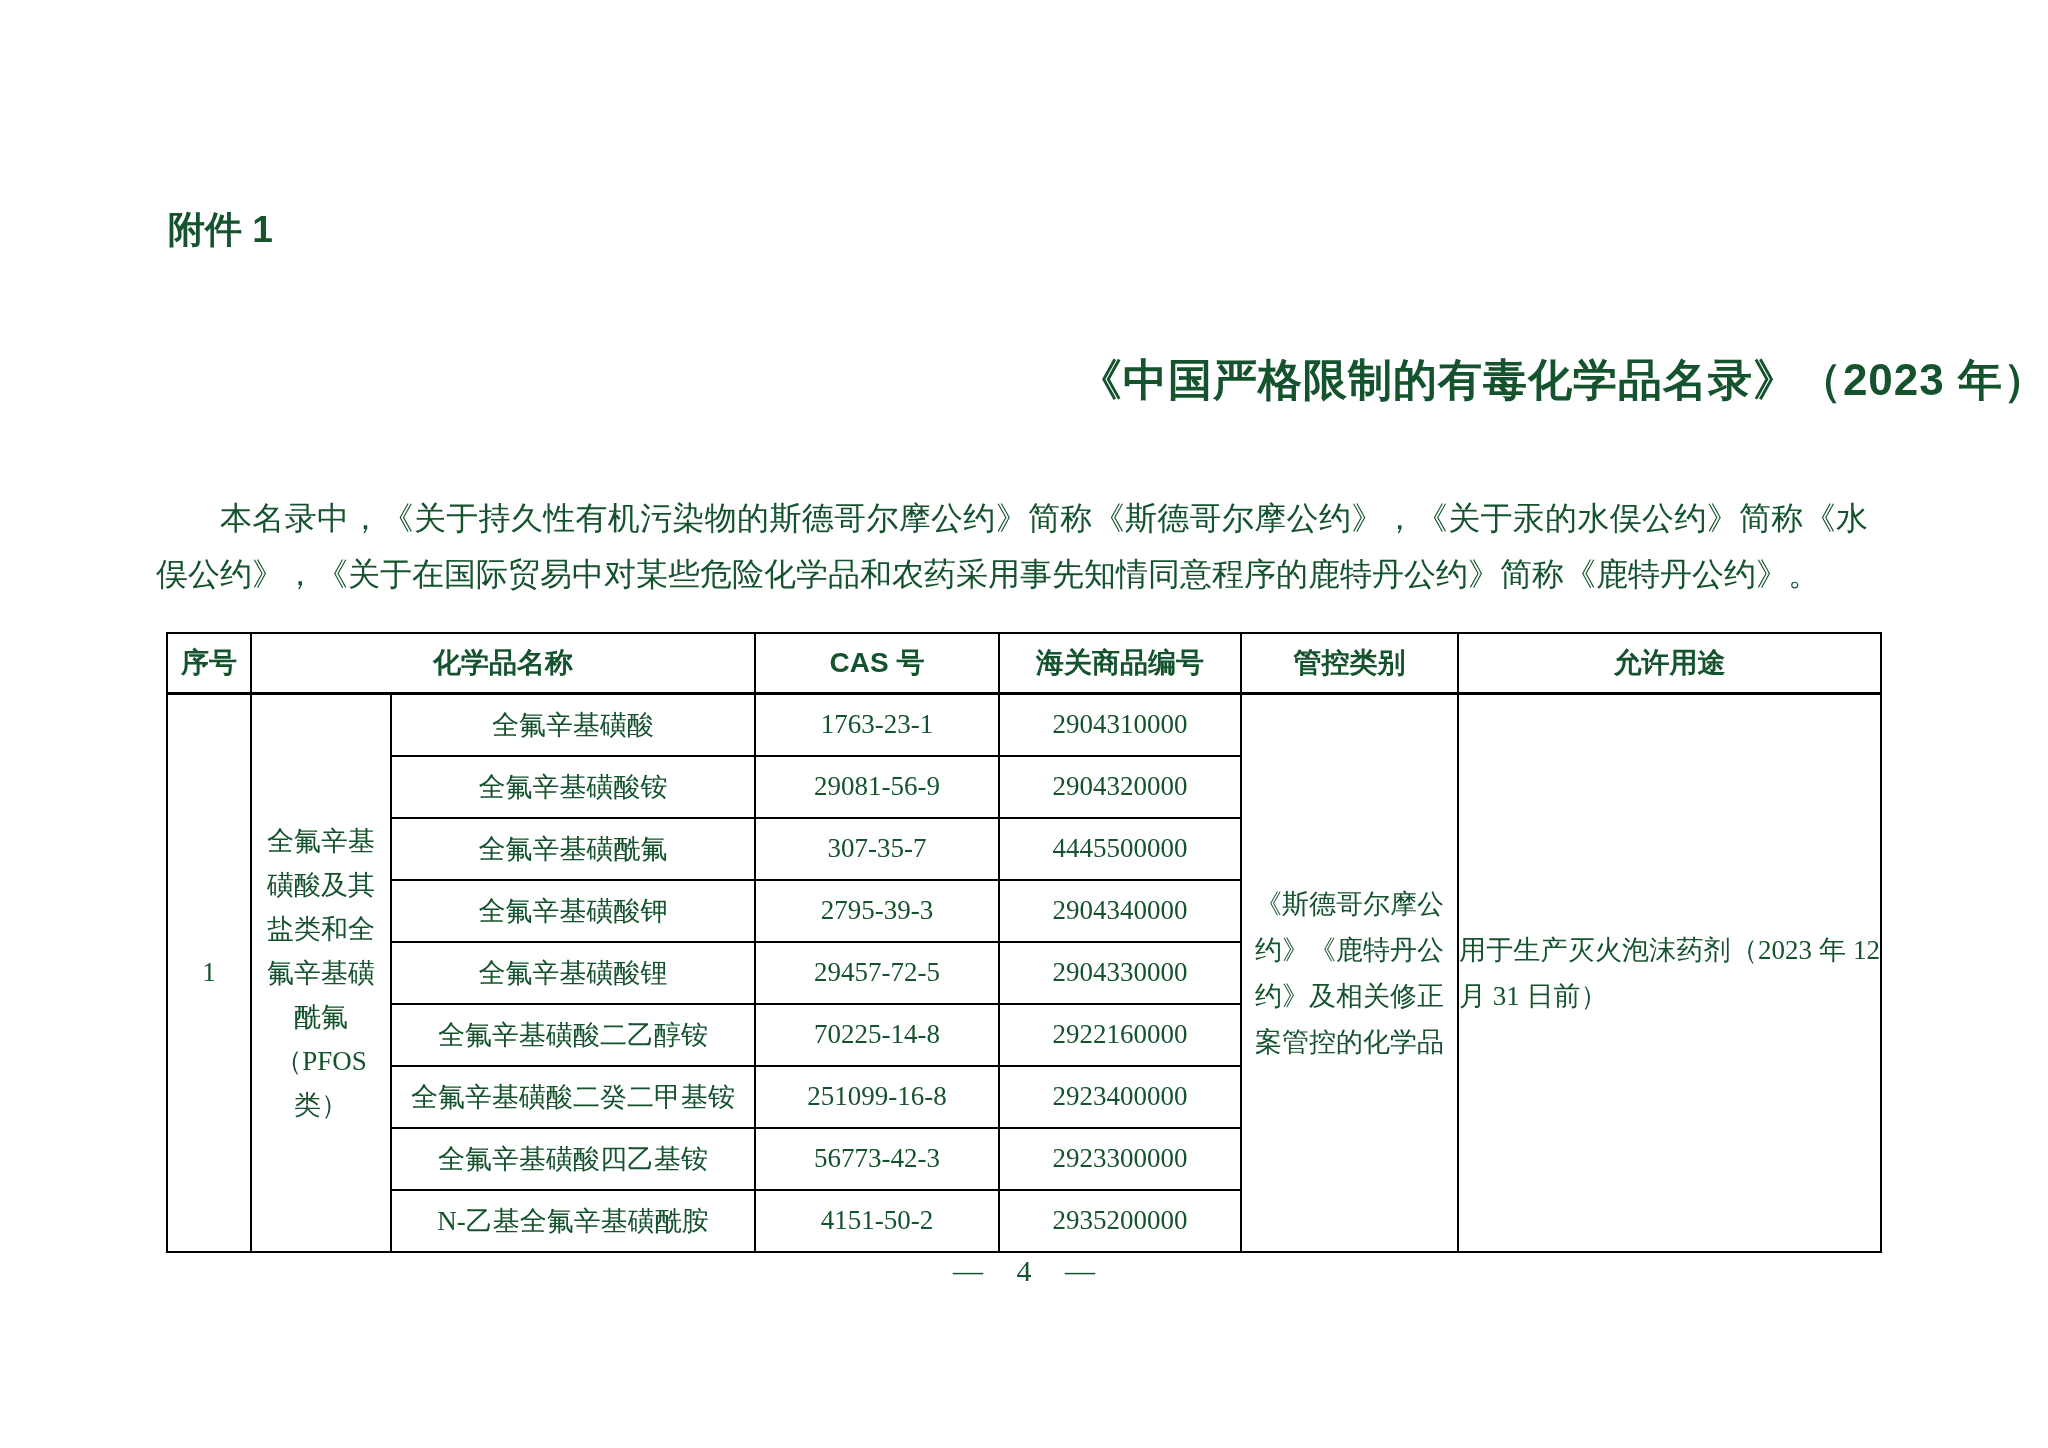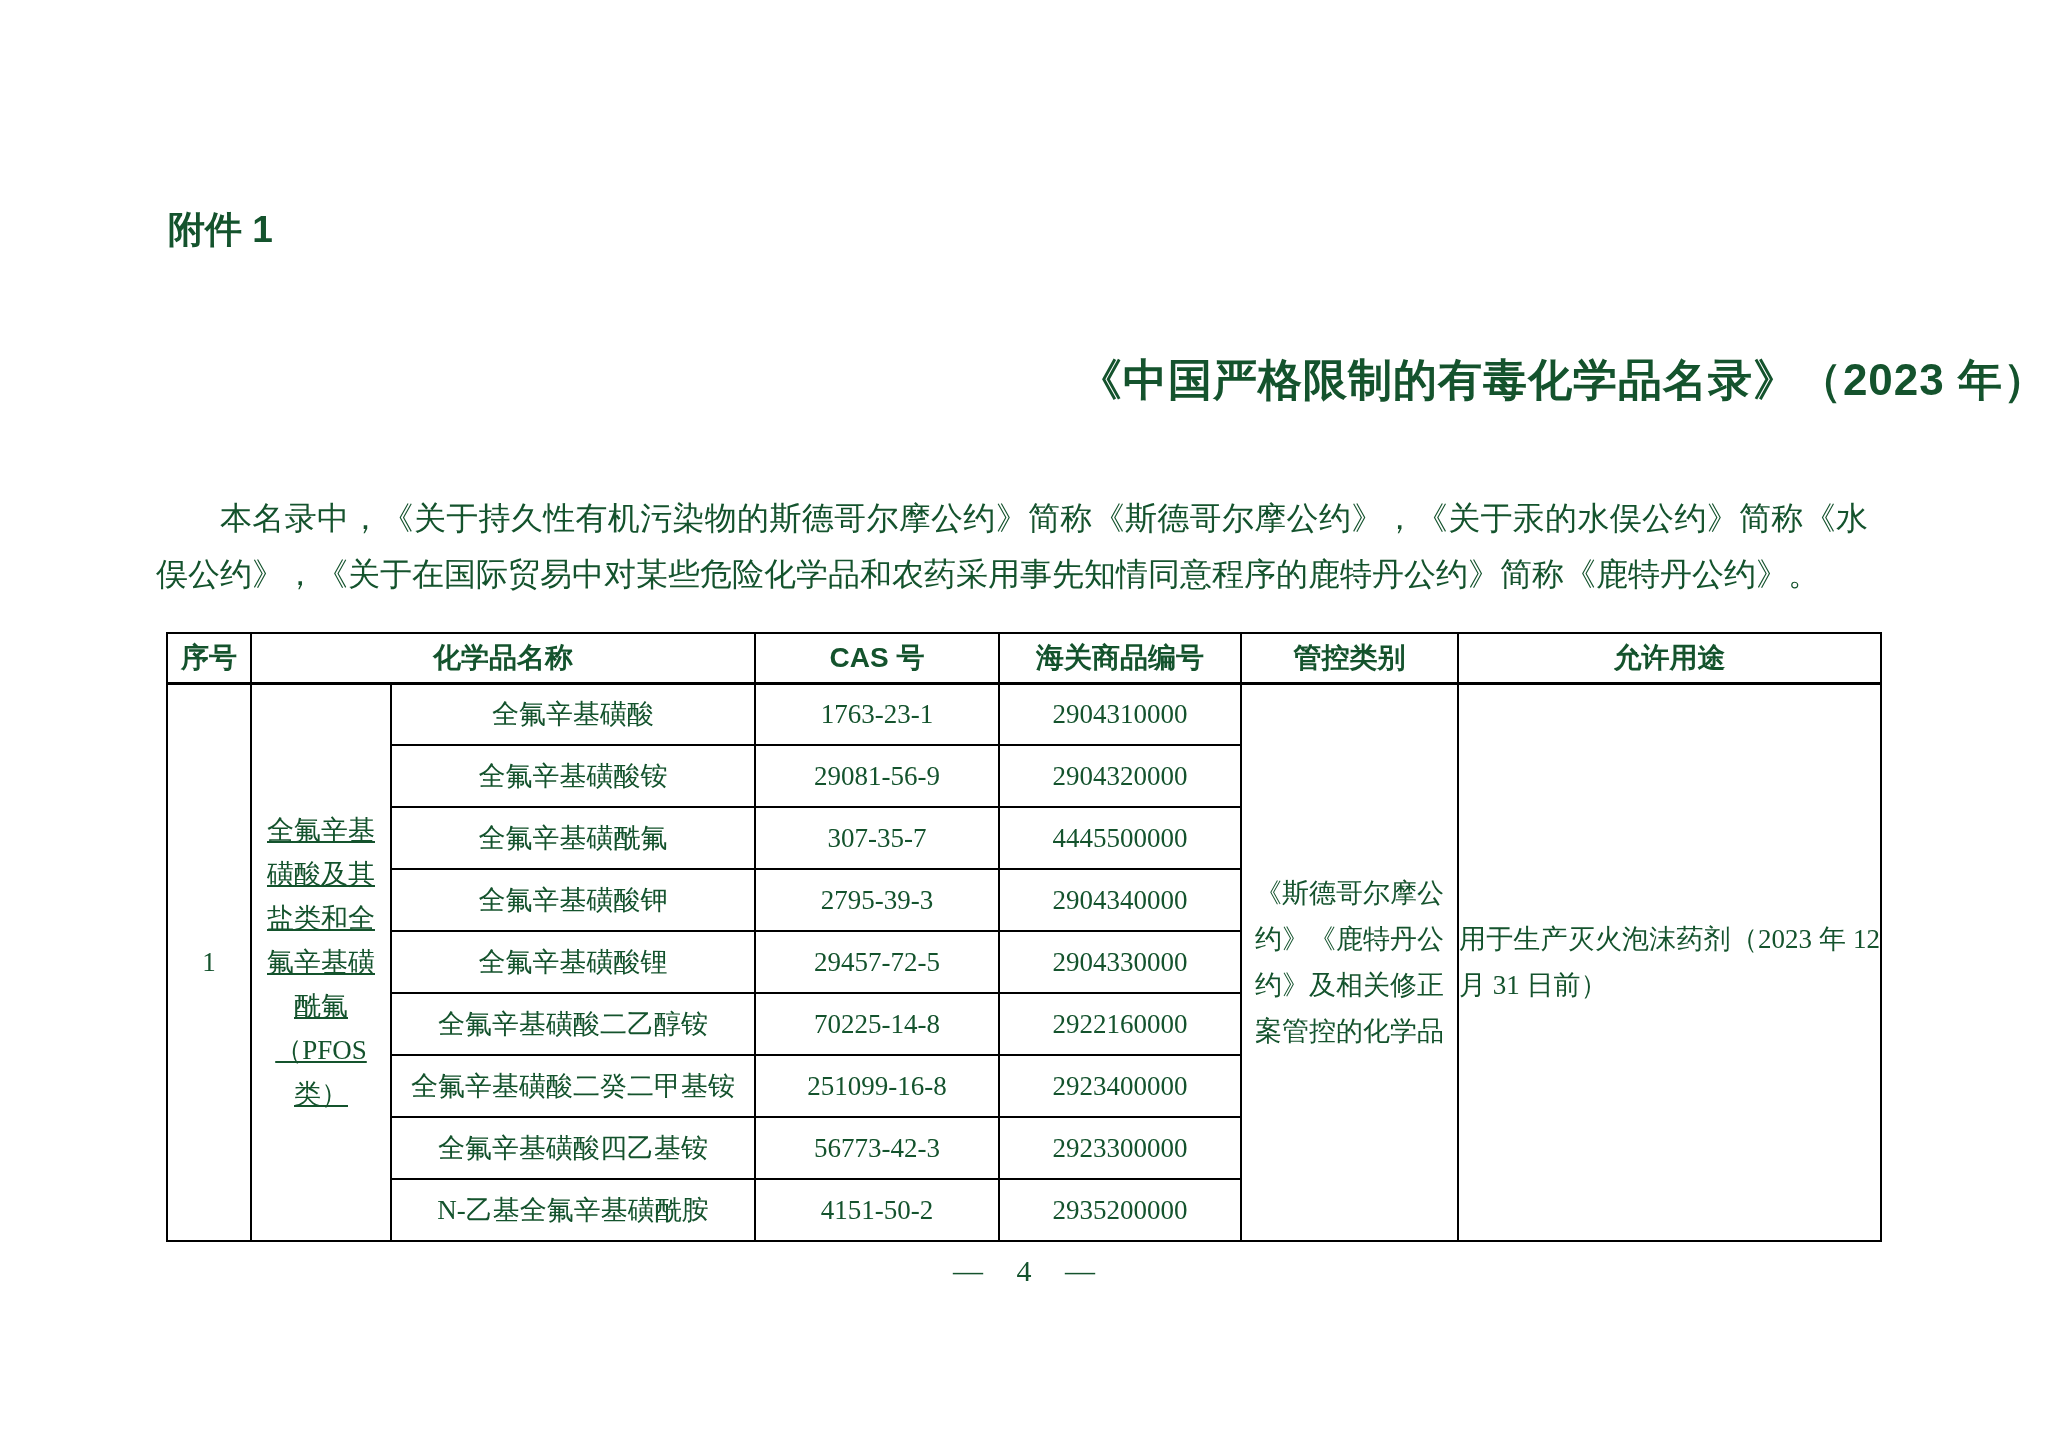--- a/index.html
+++ b/index.html
@@ -53,41 +53,40 @@
     width: 1714px;
     border-collapse: collapse;
     table-layout: fixed;
     background: #fff;
   }
   .chem-table th, .chem-table td {
     border: 2px solid #000;
     vertical-align: middle;
     text-align: center;
     overflow: hidden;
-    padding: 0 4px;
+    padding: 10px 4px;
     box-sizing: border-box;
   }
   .chem-table thead tr { height: 50px; }
   .chem-table thead th {
     font-family: "Liberation Sans", "DejaVu Sans", sans-serif;
     font-weight: 600;
     font-size: 28px;
     border-bottom: 3px solid #000;
   }
   .chem-table tbody tr { height: 62px; }
   .chem-table tbody td {
     font-family: "Liberation Serif", "DejaVu Serif", serif;
     font-size: 27px;
   }
   td.c-index { font-size: 28px; }
   td.c-group {
     font-size: 26px;
     line-height: 44px;
     padding: 16px 6px;
-    text-decoration: underline;
   }
   td.c-cat {
     font-size: 27px;
     line-height: 46px;
     padding: 0 6px;
   }
   td.c-use {
     text-align: justify;
     text-align-last: left;
     font-size: 27px;

